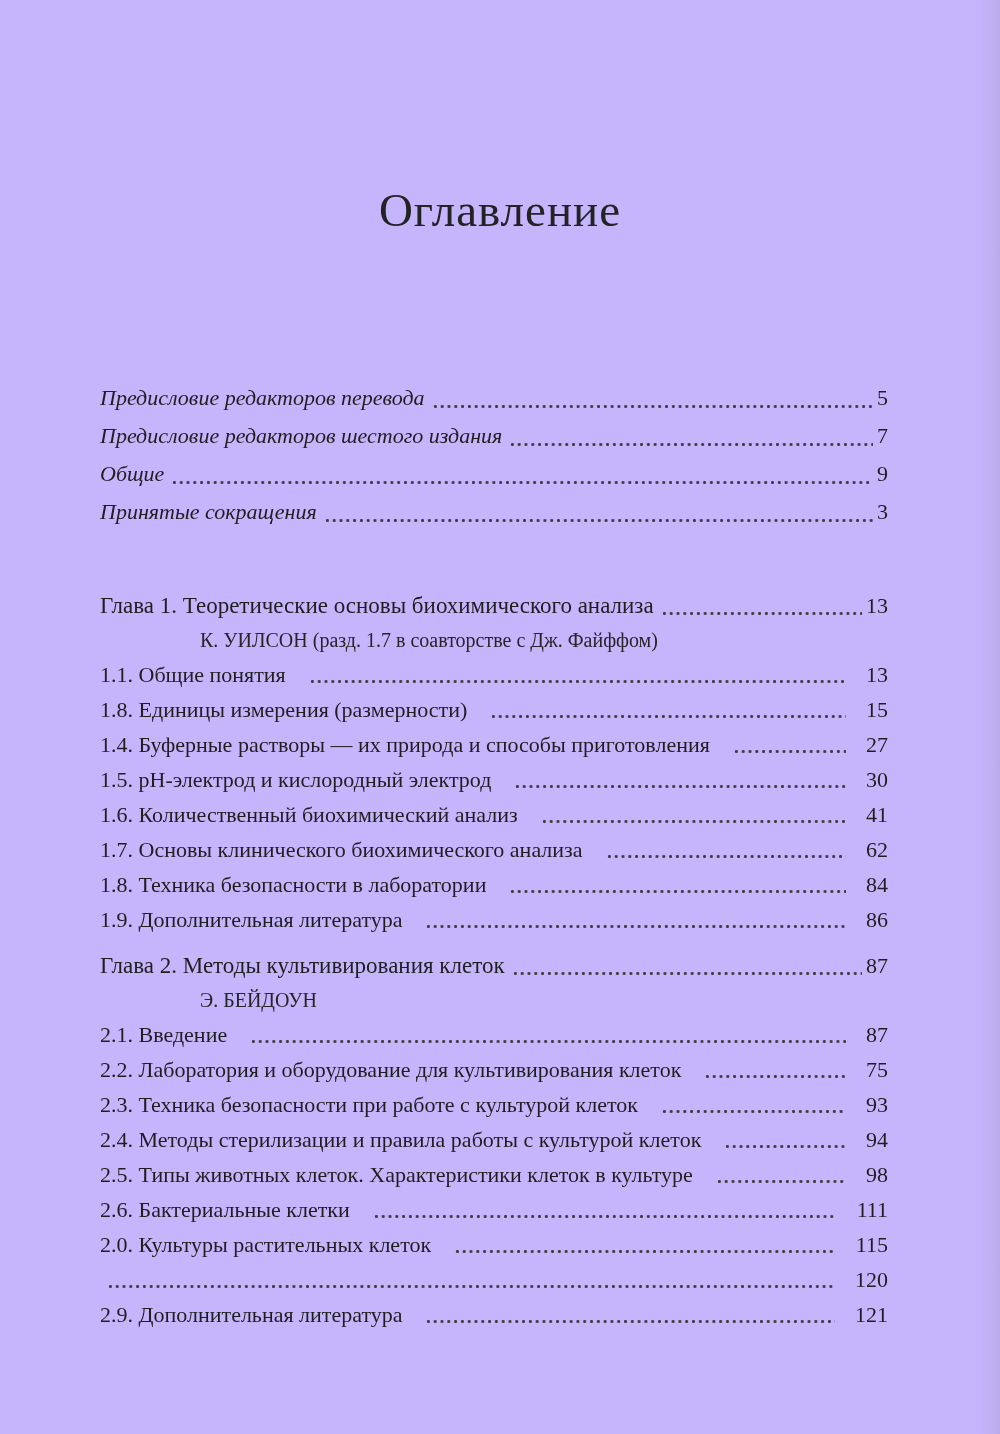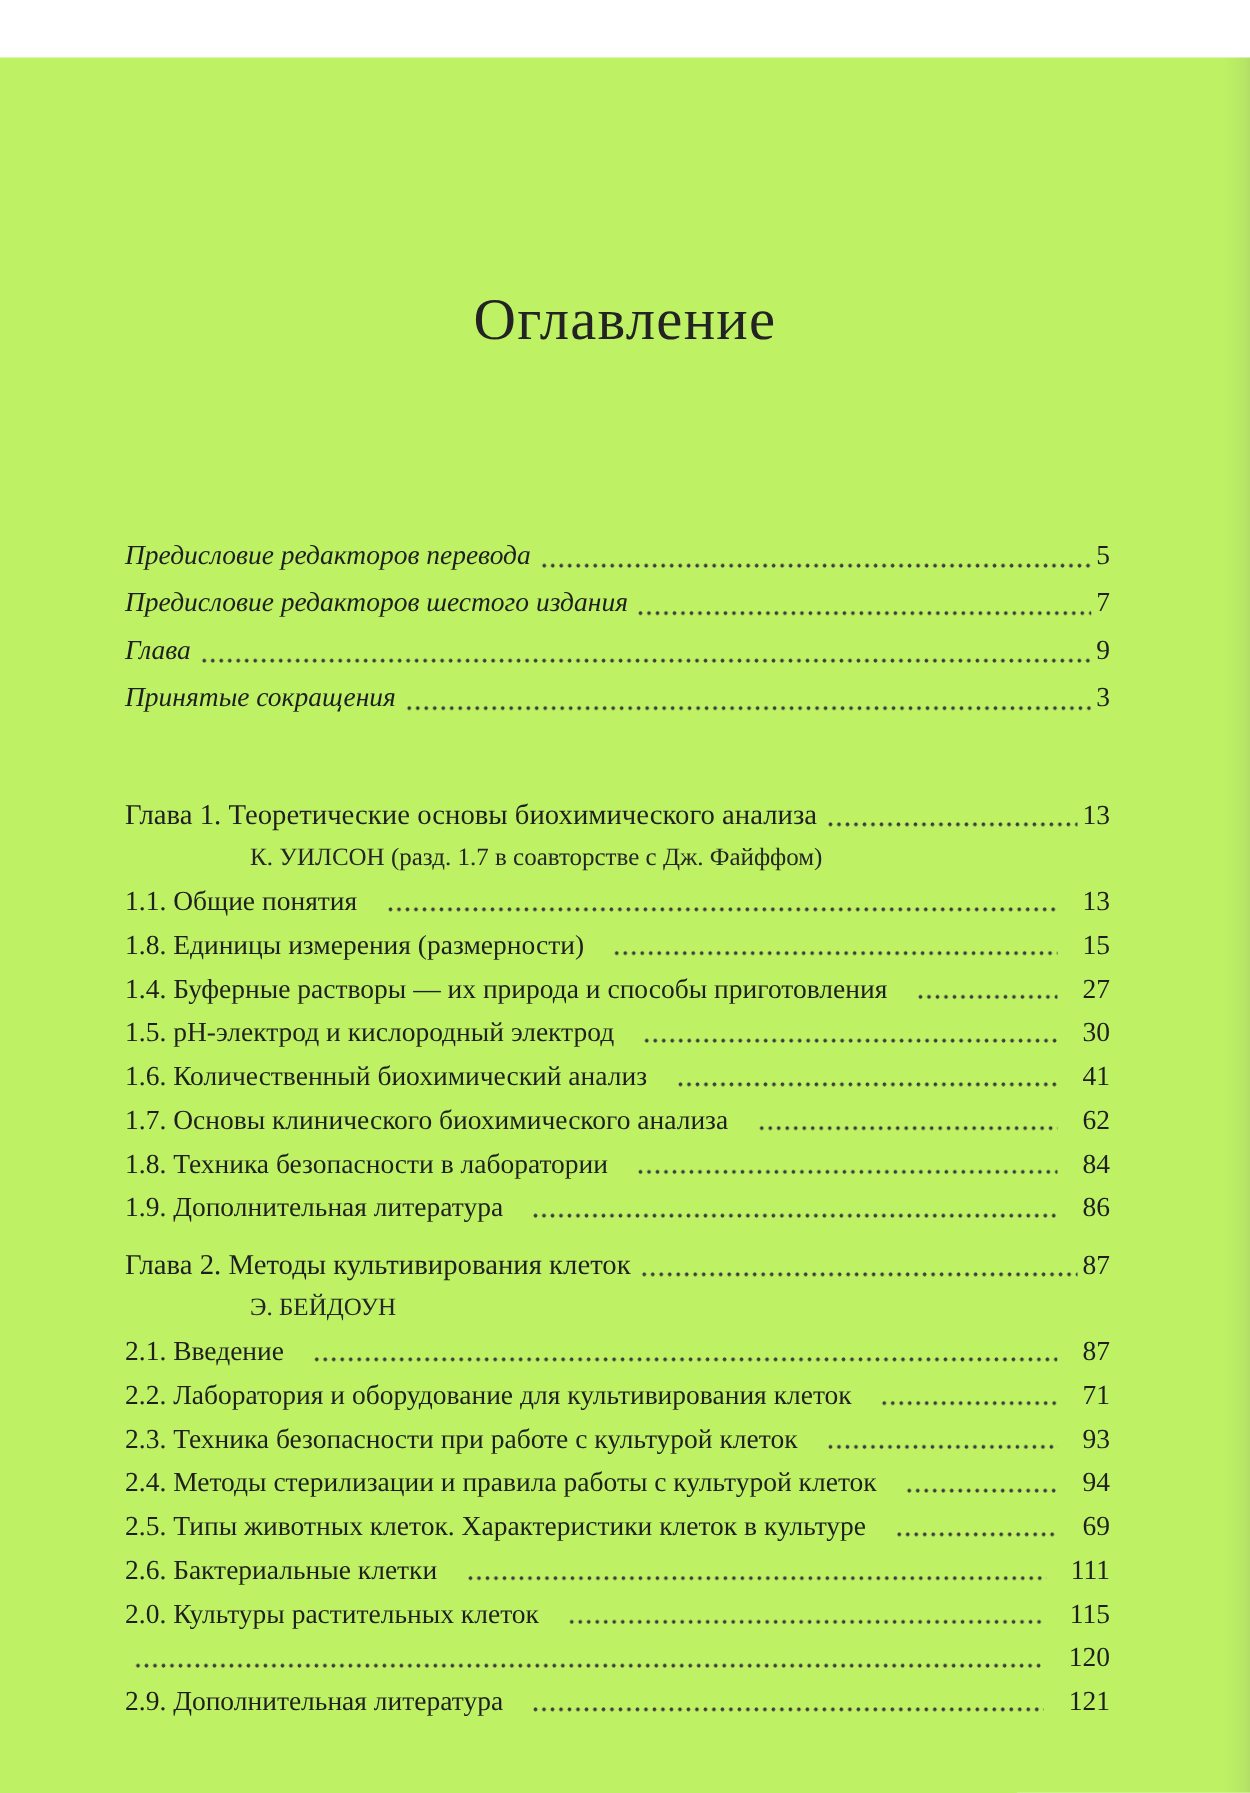--- a/index.html
+++ b/index.html
@@ -6,22 +6,21 @@
   body {
     width: 1000px; height: 1434px;
     background: #ffffff;
     font-family: "Liberation Serif", "DejaVu Serif", serif;
     color: #1f1f1f;
     position: relative;
     overflow: hidden;
   }
   .scan {
     position: absolute; inset: 0;
-    background: #bef264;
-    margin-top: 46px;
+    background: #c4b5fd;
   }
   
   .edge-shade {
     position: absolute; top: 0; right: 0; bottom: 0; width: 22px;
     background: linear-gradient(to right, rgba(120,120,115,0) 0%, rgba(120,120,115,0.10) 80%, rgba(120,120,115,0.16) 100%);
     pointer-events: none;
   }
   h1.title {
     margin: 184px 0 0 0;
     text-align: center;
@@ -78,21 +77,21 @@
     <span class="label">Предисловие редакторов перевода</span>
     <span class="leader"></span>
     <span class="pageno">5</span>
   </div>
         <div class="row fm-row">
     <span class="label">Предисловие редакторов шестого издания</span>
     <span class="leader"></span>
     <span class="pageno">7</span>
   </div>
         <div class="row fm-row">
-    <span class="label">Глава</span>
+    <span class="label">Общие</span>
     <span class="leader"></span>
     <span class="pageno">9</span>
   </div>
         <div class="row fm-row">
     <span class="label">Принятые сокращения</span>
     <span class="leader"></span>
     <span class="pageno">3</span>
   </div>
       </div>
     <div id="chapters">
@@ -152,36 +151,36 @@
   </div>
           <div class="author">Э. БЕЙДОУН</div>
           <div class="row section-row">
     <span class="label">2.1. Введение</span>
     <span class="leader"></span>
     <span class="pageno">87</span>
   </div>
           <div class="row section-row">
     <span class="label">2.2. Лаборатория и оборудование для культивирования клеток</span>
     <span class="leader"></span>
-    <span class="pageno">71</span>
+    <span class="pageno">75</span>
   </div>
           <div class="row section-row">
     <span class="label">2.3. Техника безопасности при работе с культурой клеток</span>
     <span class="leader"></span>
     <span class="pageno">93</span>
   </div>
           <div class="row section-row">
     <span class="label">2.4. Методы стерилизации и правила работы с культурой клеток</span>
     <span class="leader"></span>
     <span class="pageno">94</span>
   </div>
           <div class="row section-row">
     <span class="label">2.5. Типы животных клеток. Характеристики клеток в культуре</span>
     <span class="leader"></span>
-    <span class="pageno">69</span>
+    <span class="pageno">98</span>
   </div>
           <div class="row section-row">
     <span class="label">2.6. Бактериальные клетки</span>
     <span class="leader"></span>
     <span class="pageno">111</span>
   </div>
           <div class="row section-row">
     <span class="label">2.0. Культуры растительных клеток</span>
     <span class="leader"></span>
     <span class="pageno">115</span>

